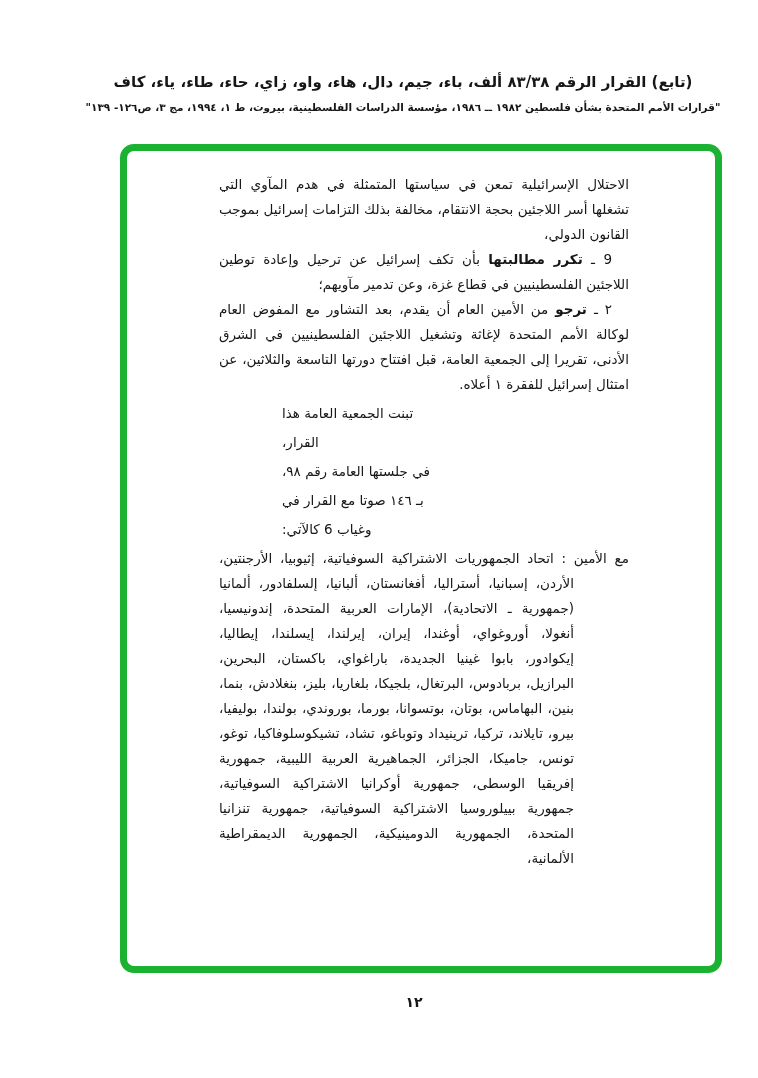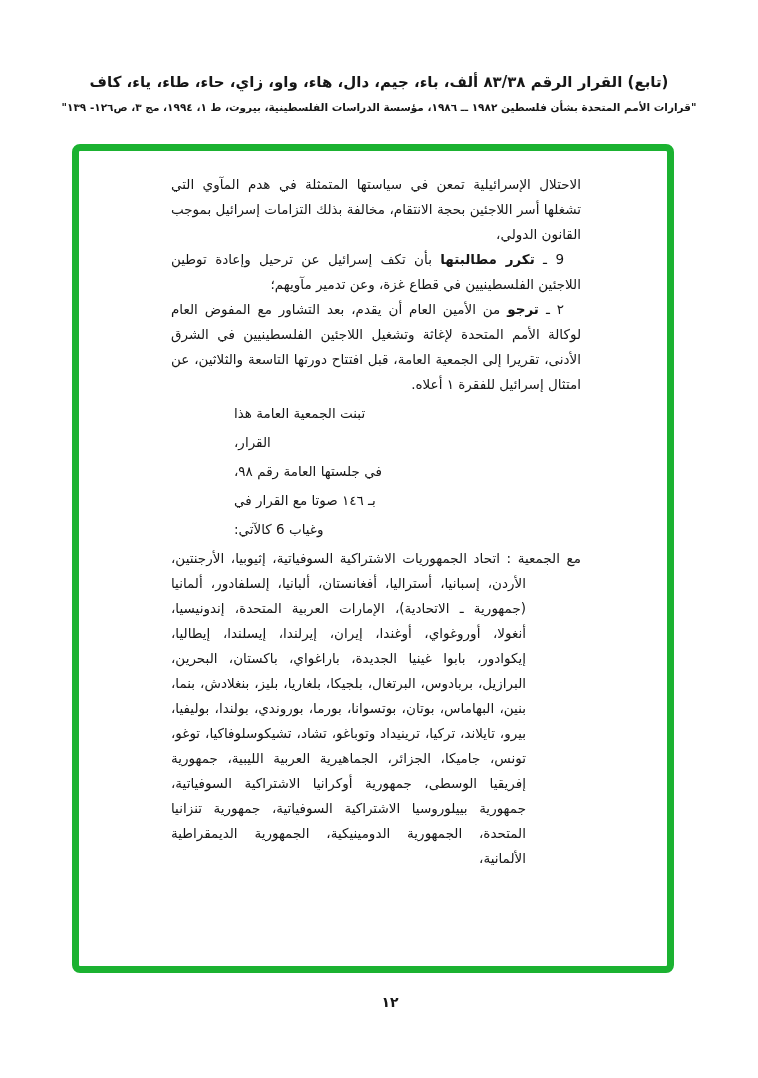--- a/index.html
+++ b/index.html
@@ -4,36 +4,36 @@
 <style>
   html, body { margin: 0; padding: 0; }
   body {
     width: 758px; height: 1078px;
     background: #ffffff;
     font-family: "DejaVu Sans", sans-serif;
     color: #161616;
     position: relative;
     overflow: hidden;
   }
-  .scan-page { position: absolute; inset: 0; background: #ffffff; }
+  .scan-page { position: absolute; inset: 0; background: #ffffff; margin-left: 48px; }
 
   
   .header {
     position: absolute; top: 72px; left: 0; right: 0;
     direction: rtl; text-align: center; font-weight: bold;
   }
   .header-line1 { font-size: 15px; line-height: 20px; letter-spacing: 0; }
   .header-line2 { font-size: 10.5px; line-height: 14px; margin-top: 8px; }
 
   
   .frame {
     position: absolute; left: 72px; top: 144px;
     width: 602px; height: 829px;
     border: 7px solid #1bb231;
-    border-radius: 8px;
+    border-radius: 14px;
     box-sizing: border-box;
     overflow: hidden;
     background: #ffffff;
   }
 
   
   .content {
     direction: rtl;
     padding: 21px 86px 0 92px;
     font-size: 13.5px;
@@ -95,21 +95,21 @@
       </p>
 
       <div class="adoption">
         <div>تبنت الجمعية العامة هذا القرار،</div>
         <div>في جلستها العامة رقم ٩٨،</div>
         <div>بـ ١٤٦ صوتا مع القرار في</div>
         <div>وغياب 6 كالآتي:</div>
       </div>
 
       <p class="vote">
-        <span class="vote-label-wrap"><span>مع الجمعية</span> <span>:</span></span>
+        <span class="vote-label-wrap"><span>مع الأمين</span> <span>:</span></span>
         <span>اتحاد الجمهوريات الاشتراكية السوفياتية، إثيوبيا، الأرجنتين، الأردن، إسبانيا، أستراليا، أفغانستان، ألبانيا، إلسلفادور، ألمانيا (جمهورية ـ الاتحادية)، الإمارات العربية المتحدة، إندونيسيا، أنغولا، أوروغواي، أوغندا، إيران، إيرلندا، إيسلندا، إيطاليا، إيكوادور، بابوا غينيا الجديدة، باراغواي، باكستان، البحرين، البرازيل، بربادوس، البرتغال، بلجيكا، بلغاريا، بليز، بنغلادش، بنما، بنين، البهاماس، بوتان، بوتسوانا، بورما، بوروندي، بولندا، بوليفيا، بيرو، تايلاند، تركيا، ترينيداد وتوباغو، تشاد، تشيكوسلوفاكيا، توغو، تونس، جاميكا، الجزائر، الجماهيرية العربية الليبية، جمهورية إفريقيا الوسطى، جمهورية أوكرانيا الاشتراكية السوفياتية، جمهورية بييلوروسيا الاشتراكية السوفياتية، جمهورية تنزانيا المتحدة، الجمهورية الدومينيكية، الجمهورية الديمقراطية الألمانية،</span>
       </p>
 
     </div>
   </div>
 
   <div class="pagenum">١٢</div>
 
 </div>
 

